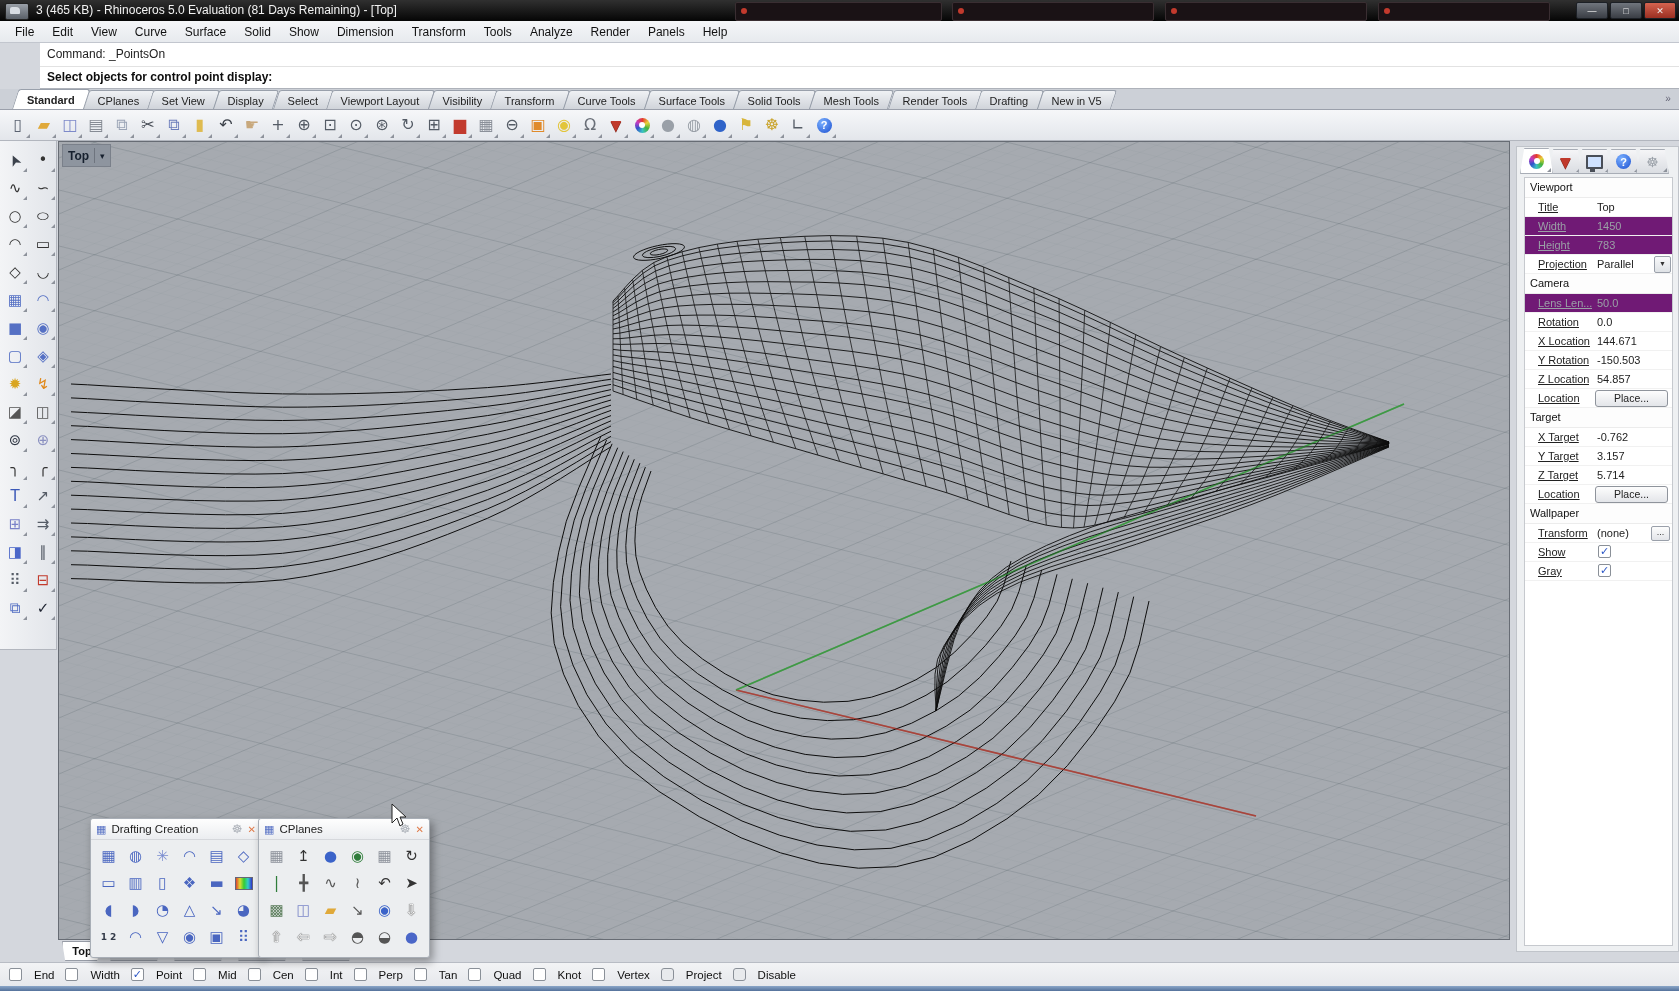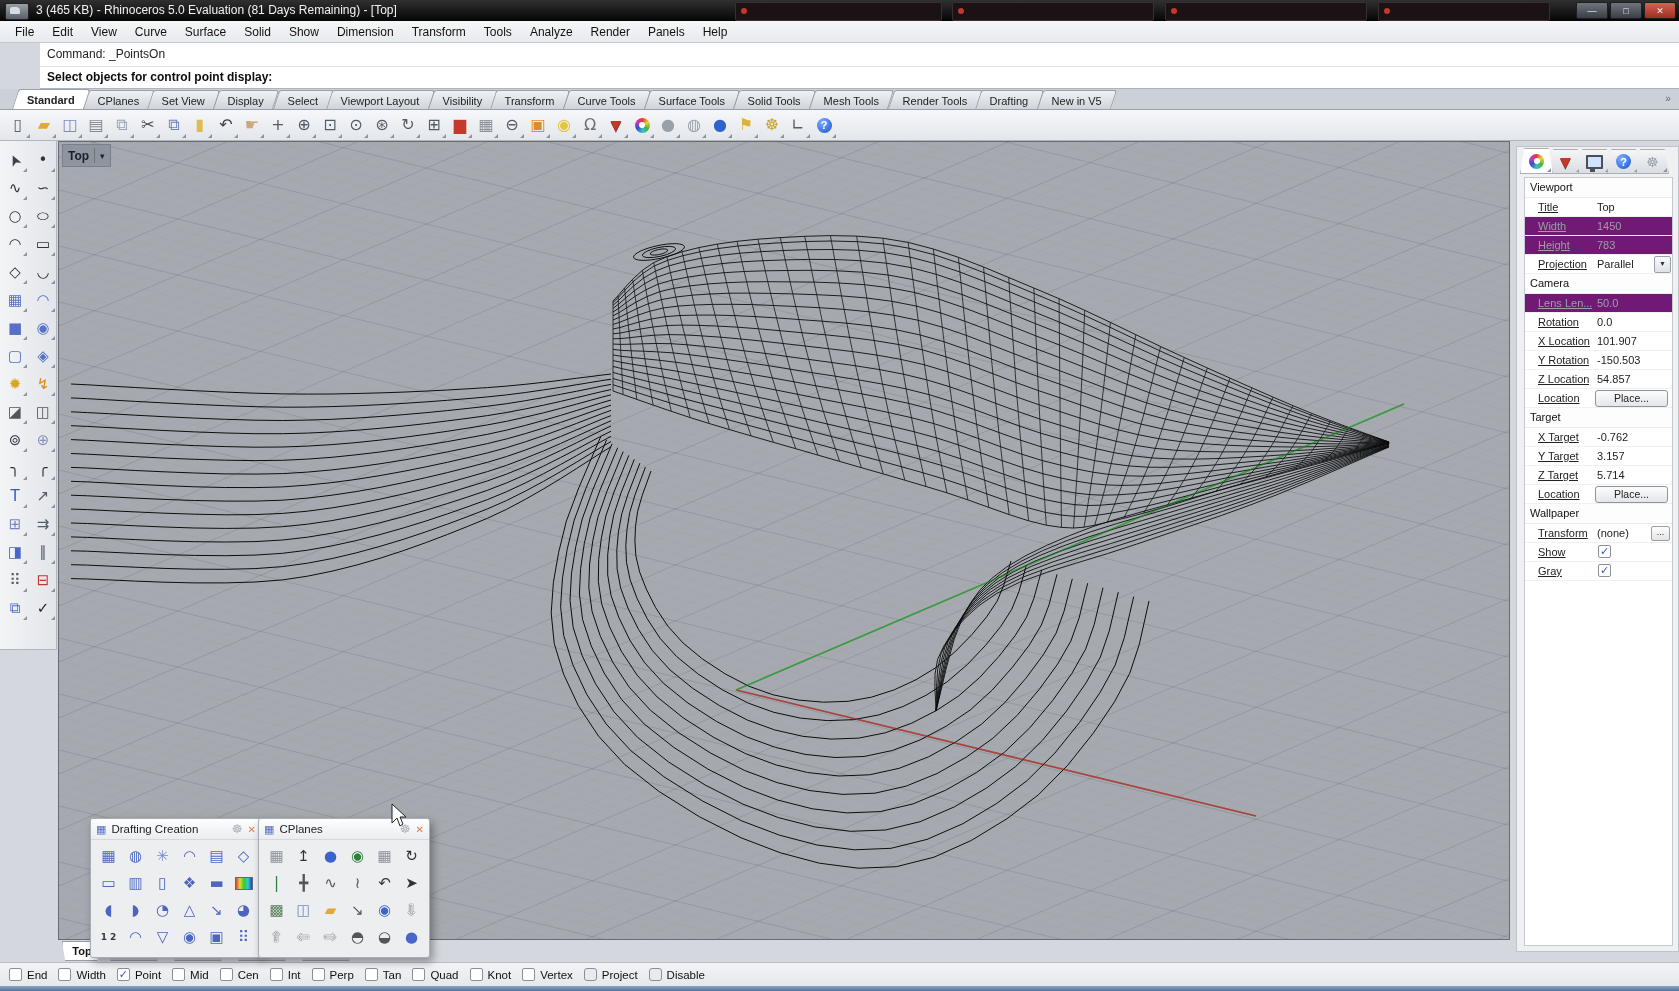--- a/index.html
+++ b/index.html
@@ -72,21 +72,21 @@
   .pdrop{position:absolute;right:1px;top:1px;width:15px;height:15px;background:linear-gradient(#f8f9fa,#dfe2e6);border:1px solid #9aa0aa;border-radius:2px;font-size:7px;text-align:center;line-height:14px;color:#333;}
   .pmore{position:absolute;right:2px;top:2px;width:17px;height:13px;background:linear-gradient(#fdfdfd,#e3e5e9);border:1px solid #9aa0aa;border-radius:2px;font-size:9px;text-align:center;line-height:11px;color:#333;}
   .cb{display:inline-block;width:13px;height:13px;box-sizing:border-box;background:#fff;border:1px solid #8a9098;border-radius:2px;text-align:center;vertical-align:middle;color:#2a56c6;font-size:11px;line-height:11px;font-weight:700;font-family:"DejaVu Sans",sans-serif;}
   .cb.alt{background:#e8eaed;border-radius:3px;}
   .prow .cb{position:absolute;left:73px;top:2px;}
   
   #vptabs{left:58px;top:940px;width:1452px;height:22px;background:#d4d7dd;}
   .vtab{position:absolute;top:1px;height:20px;background:#c5c9d0;border:1px solid #979ca6;box-sizing:border-box;clip-path:polygon(0 0,100% 0,88% 100%,8% 100%);}
   .vtab.active{background:#fff;display:flex;align-items:center;justify-content:center;font-size:11px;font-weight:700;color:#111;z-index:2;}
   #osnap{left:0;top:962px;width:1679px;height:24px;background:linear-gradient(#f2f3f5,#e6e8ec);border-top:1px solid #b8bcc4;box-sizing:border-box;display:flex;align-items:center;padding-left:9px;}
-  .osit{display:flex;align-items:center;gap:5px;margin-right:11px;}
+  .osit{display:flex;align-items:center;gap:12px;margin-right:11px;}
   .oslab{font-size:11.5px;color:#111;}
   #footer{left:0;top:986px;width:1679px;height:5px;background:linear-gradient(#8aa6c8,#54719b);}
   
   .ftb{position:absolute;top:818px;background:#eceef0;border:1px solid #a8aeb6;border-radius:3px;box-shadow:3px 4px 8px rgba(0,0,0,.35);z-index:30;}
   .ftb-title{height:20px;display:flex;align-items:center;background:linear-gradient(#fefefe,#ebedf0);border-bottom:1px solid #d6d8dc;border-radius:3px 3px 0 0;padding:0 5px;gap:5px;}
   .ftb-title .dg{font-family:"DejaVu Sans",sans-serif;font-size:11px;color:#5570c4;}
   .ftb-title .t{font-size:11.5px;color:#222;flex:1;white-space:nowrap;}
   .ftb-title .gear{font-family:"DejaVu Sans",sans-serif;font-size:12px;color:#a8adb5;}
   .ftb-title .x{font-family:"DejaVu Sans",sans-serif;font-size:10px;color:#e07b4a;font-weight:700;}
   .ftb-grid{display:grid;grid-template-columns:repeat(6,27px);padding:3px 4px 6px;}
@@ -952,21 +952,21 @@
       </div>
     <div id="pcontent">
         <div class="phead">Viewport</div>
         <div class="prow"><span class="plab">Title</span><span class="pval">Top</span></div>
         <div class="prow disabled"><span class="plab">Width</span><span class="pval">1450</span></div>
         <div class="prow disabled"><span class="plab">Height</span><span class="pval">783</span></div>
         <div class="prow"><span class="plab">Projection</span><span class="pval">Parallel</span><div class="pdrop">▼</div></div>
         <div class="phead">Camera</div>
         <div class="prow disabled"><span class="plab">Lens Len...</span><span class="pval">50.0</span></div>
         <div class="prow"><span class="plab">Rotation</span><span class="pval">0.0</span></div>
-        <div class="prow"><span class="plab">X Location</span><span class="pval">101.907</span></div>
+        <div class="prow"><span class="plab">X Location</span><span class="pval">144.671</span></div>
         <div class="prow"><span class="plab">Y Rotation</span><span class="pval">-150.503</span></div>
         <div class="prow"><span class="plab">Z Location</span><span class="pval">54.857</span></div>
         <div class="prow"><span class="plab">Location</span><div class="pbtn">Place...</div></div>
         <div class="phead">Target</div>
         <div class="prow"><span class="plab">X Target</span><span class="pval">-0.762</span></div>
         <div class="prow"><span class="plab">Y Target</span><span class="pval">3.157</span></div>
         <div class="prow"><span class="plab">Z Target</span><span class="pval">5.714</span></div>
         <div class="prow"><span class="plab">Location</span><div class="pbtn">Place...</div></div>
         <div class="phead">Wallpaper</div>
         <div class="prow"><span class="plab">Transform</span><span class="pval">(none)</span><div class="pmore">...</div></div>

